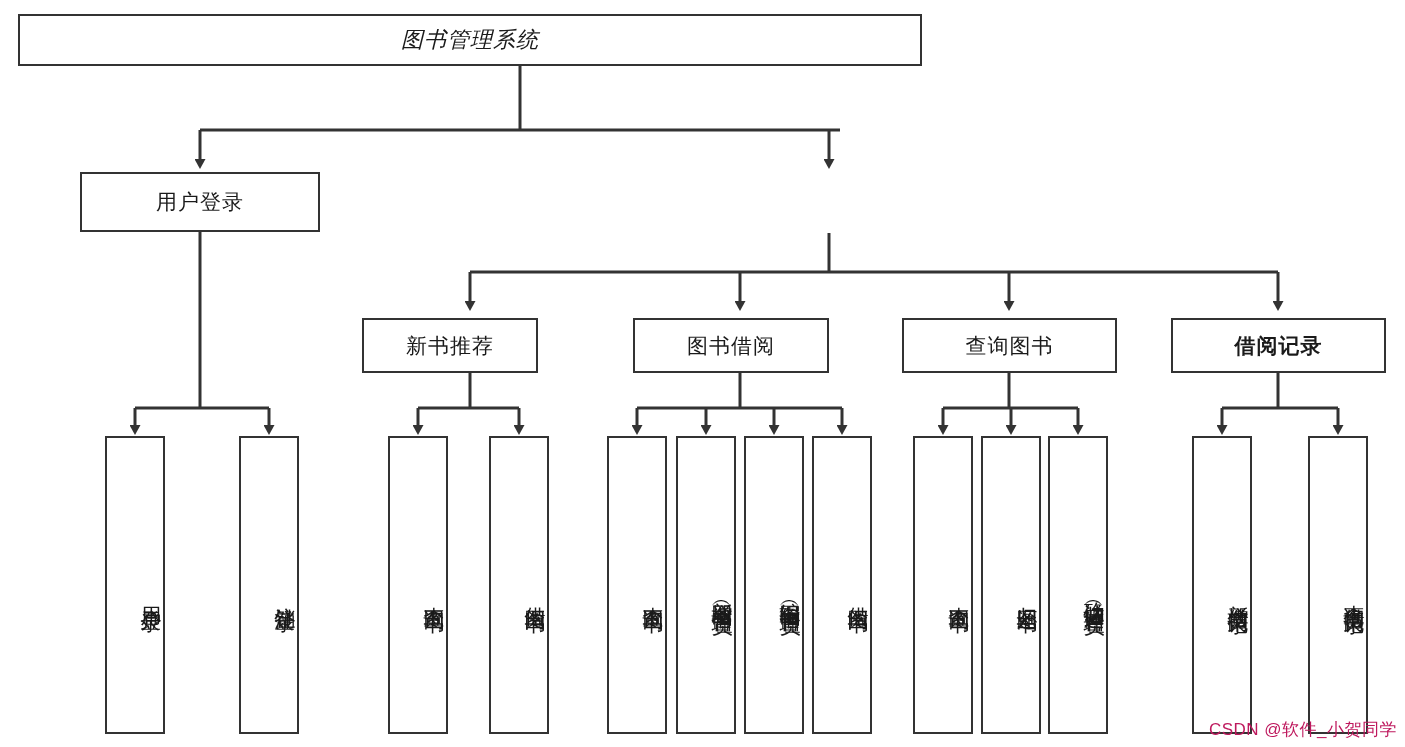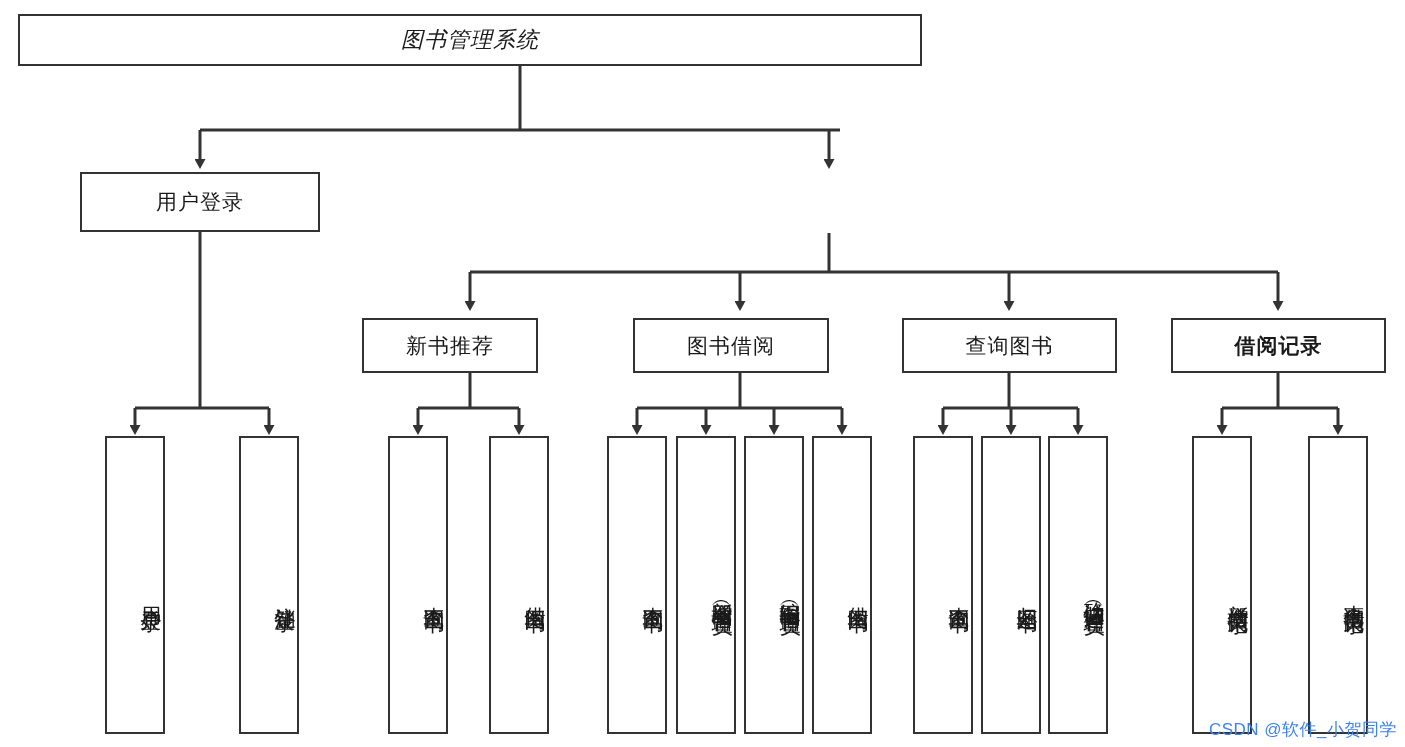--- a/index.html
+++ b/index.html
@@ -58,21 +58,21 @@
   .node-v > span {
     writing-mode: vertical-rl;
     text-orientation: upright;
     display: block;
   }
   .watermark {
     position: absolute;
     right: 8px;
     bottom: 6px;
     font-size: 17px;
-    color: #3b82f6;
+    color: #be185d;
     letter-spacing: 0.5px;
     white-space: nowrap;
     z-index: 3;
   }
 </style>
 </head>
 <body>
 
 <div id="diagram-canvas">
 

